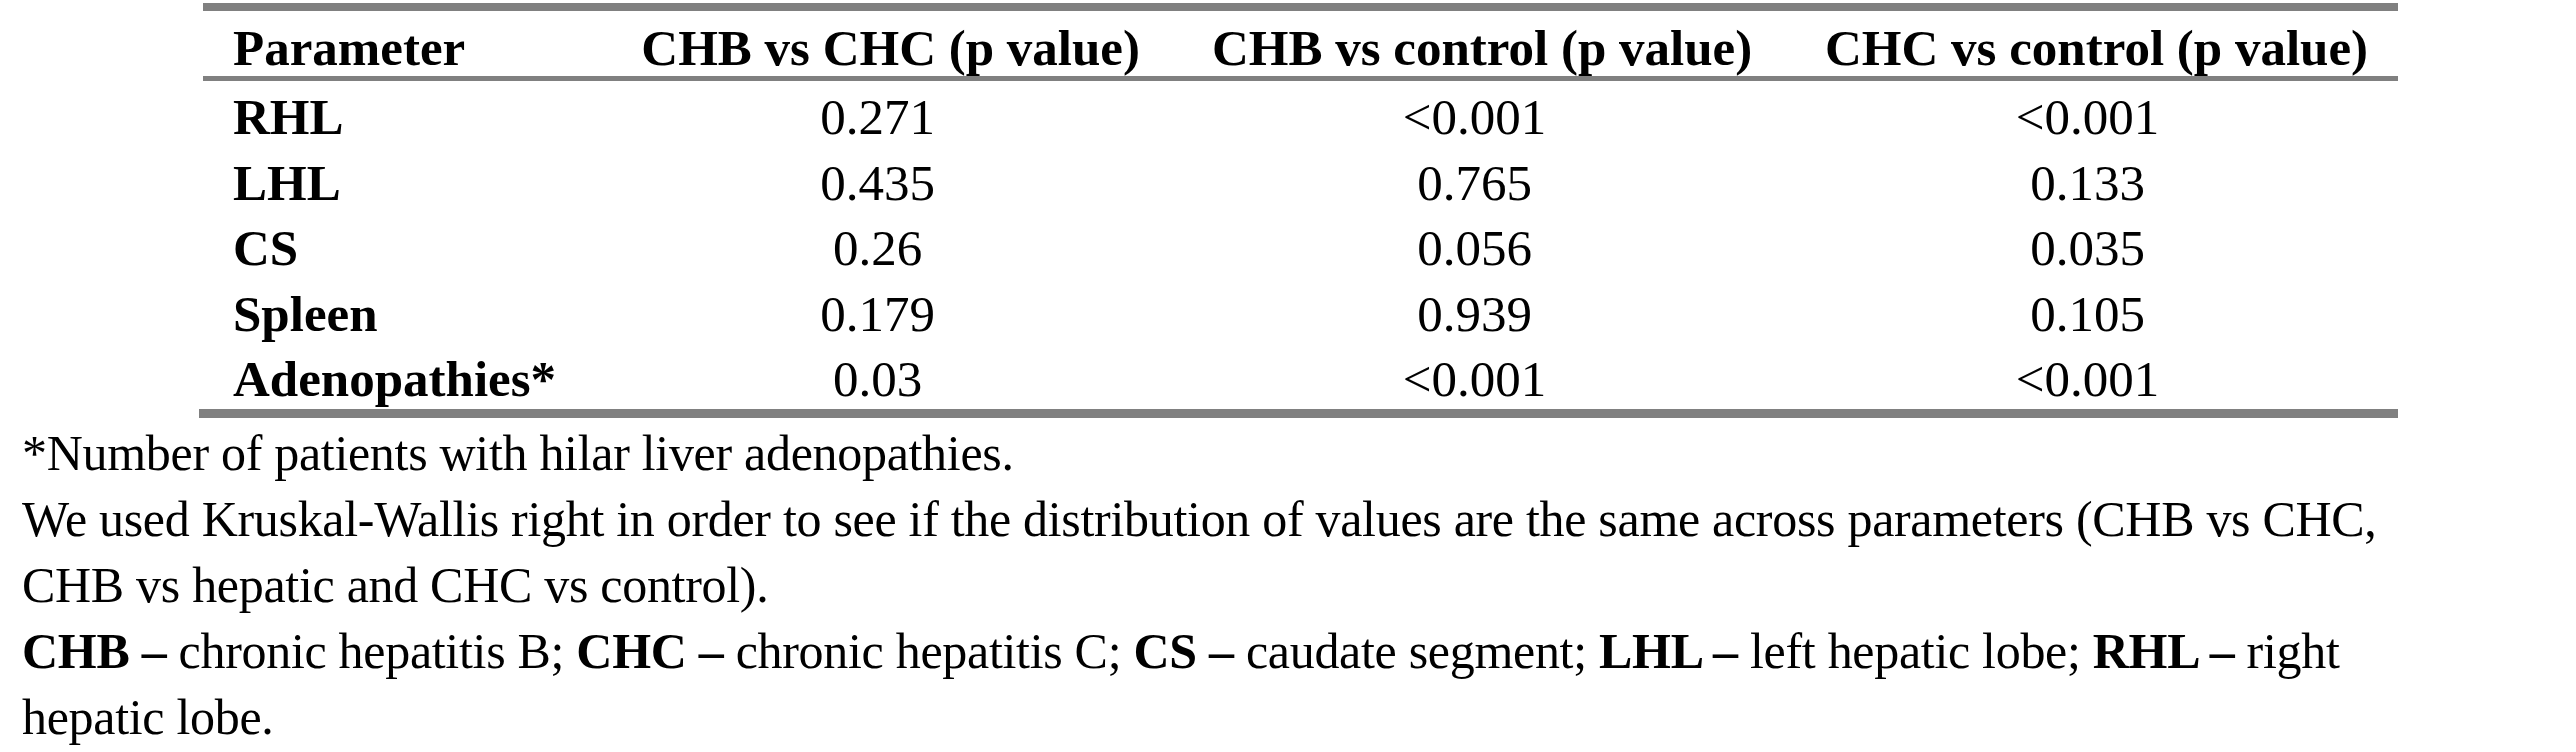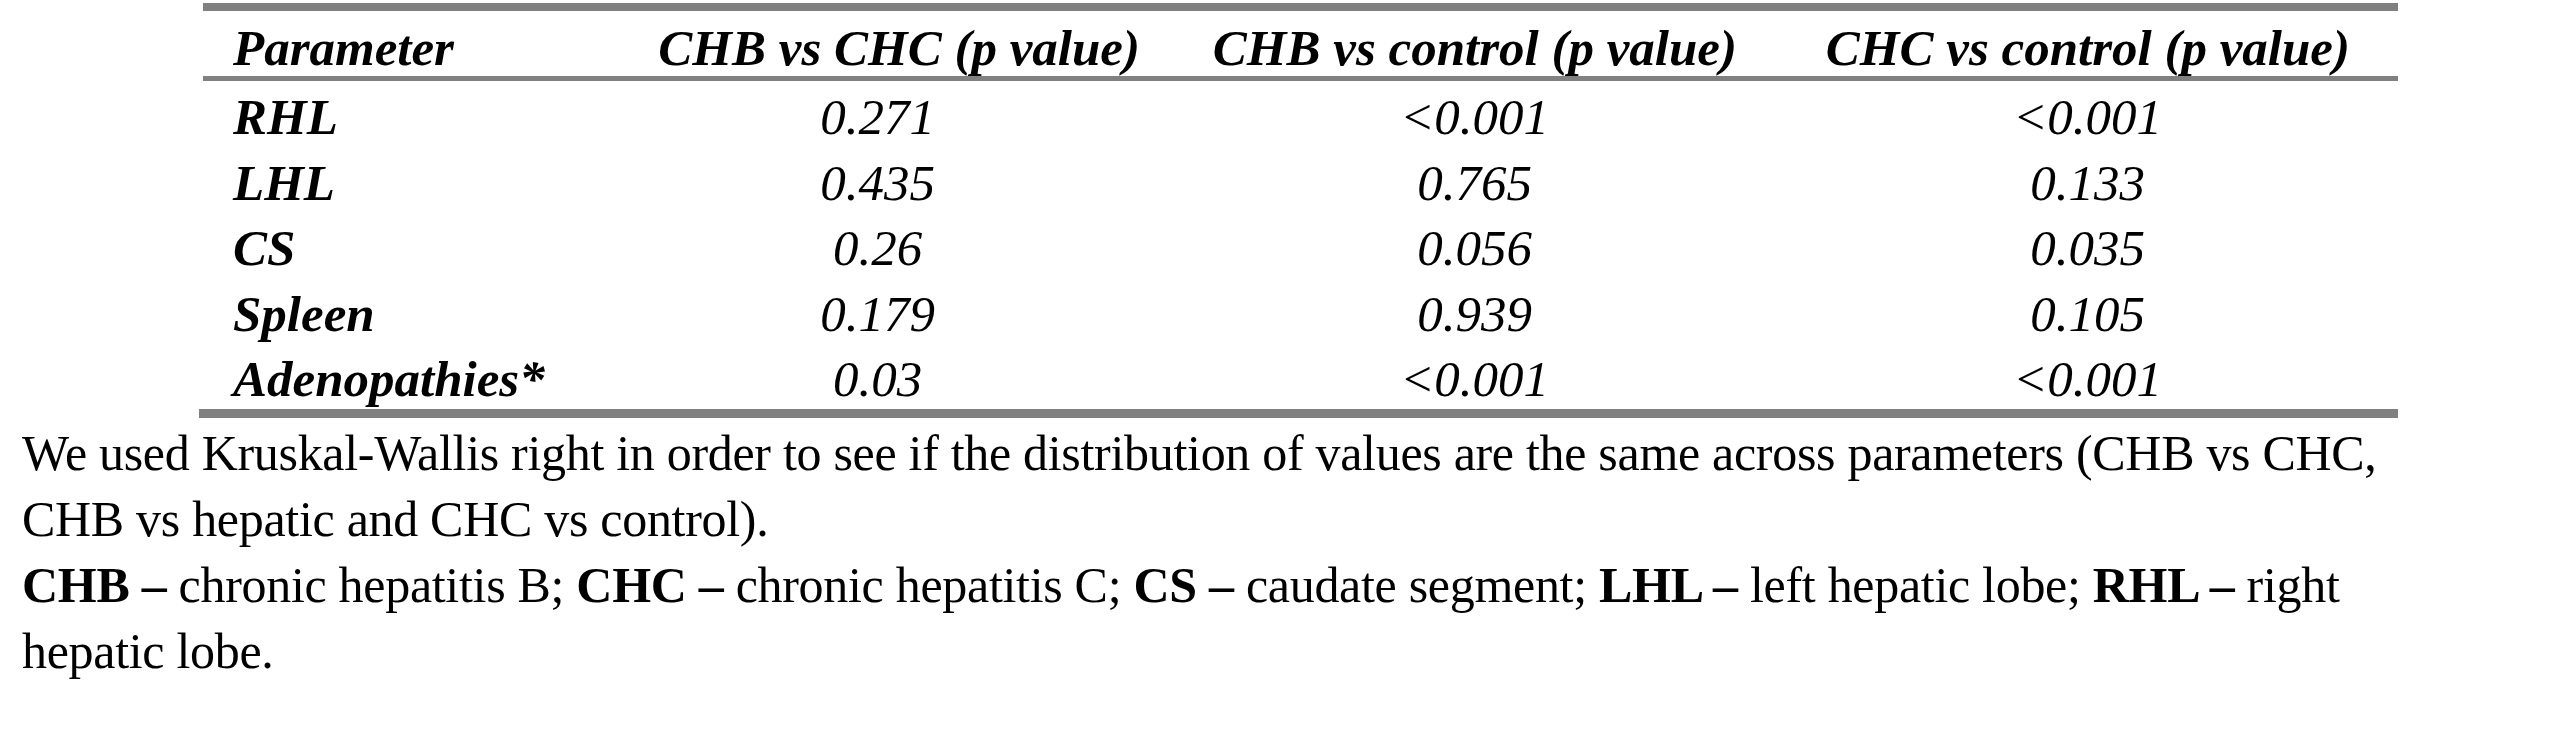--- a/index.html
+++ b/index.html
@@ -22,21 +22,20 @@
     .rule-top { left: 203px; top: 2.6px; width: 2195px; height: 8.5px; }
     .rule-head { left: 203px; top: 76px; width: 2195px; height: 4.6px; }
     .rule-bottom { left: 199px; top: 409px; width: 2199px; height: 8.5px; }
 
     .cell {
       position: absolute;
       font-size: 51px;
       line-height: 66px;
       height: 66px;
       white-space: nowrap;
-      font-style: italic;
     }
     .hdr { font-weight: bold; top: 15px; }
     .label { font-weight: bold; left: 233px; }
     .val { font-weight: normal; text-align: center; width: 525px; }
     .c0 { left: 233px; }
     .c1 { left: 615px; }   
     .c2 { left: 1212px; }  
     .c3 { left: 1825px; }  
     .hdr.c1, .hdr.c2, .hdr.c3 { text-align: right; width: 525px; }
 
@@ -100,20 +99,21 @@
   <div class="cell val c3 r3">0.105</div>
 </div>
 <div>
   <div class="cell label r4">Adenopathies*</div>
   <div class="cell val c1 r4">0.03</div>
   <div class="cell val c2 r4">&lt;0.001</div>
   <div class="cell val c3 r4">&lt;0.001</div>
 </div>
 
 <div class="notes">
+  <span class="note-line">*Number of patients with hilar liver adenopathies.</span>
   <span class="note-line">We used Kruskal-Wallis right in order to see if the distribution of values are the same across parameters (CHB vs CHC,</span>
   <span class="note-line">CHB vs hepatic and CHC vs control).</span>
   <span class="note-line">
     <span class="abbr">CHB</span><span class="abbr"> – </span><span>chronic hepatitis B; </span><span class="abbr">CHC</span><span class="abbr"> – </span><span>chronic hepatitis C; </span><span class="abbr">CS</span><span class="abbr"> – </span><span>caudate segment; </span><span class="abbr">LHL</span><span class="abbr"> – </span><span>left hepatic lobe; </span><span class="abbr">RHL</span><span class="abbr"> – </span><span>right</span>
   </span>
   <span class="note-line">hepatic lobe.</span>
 </div>
 
 
 </body></html>

